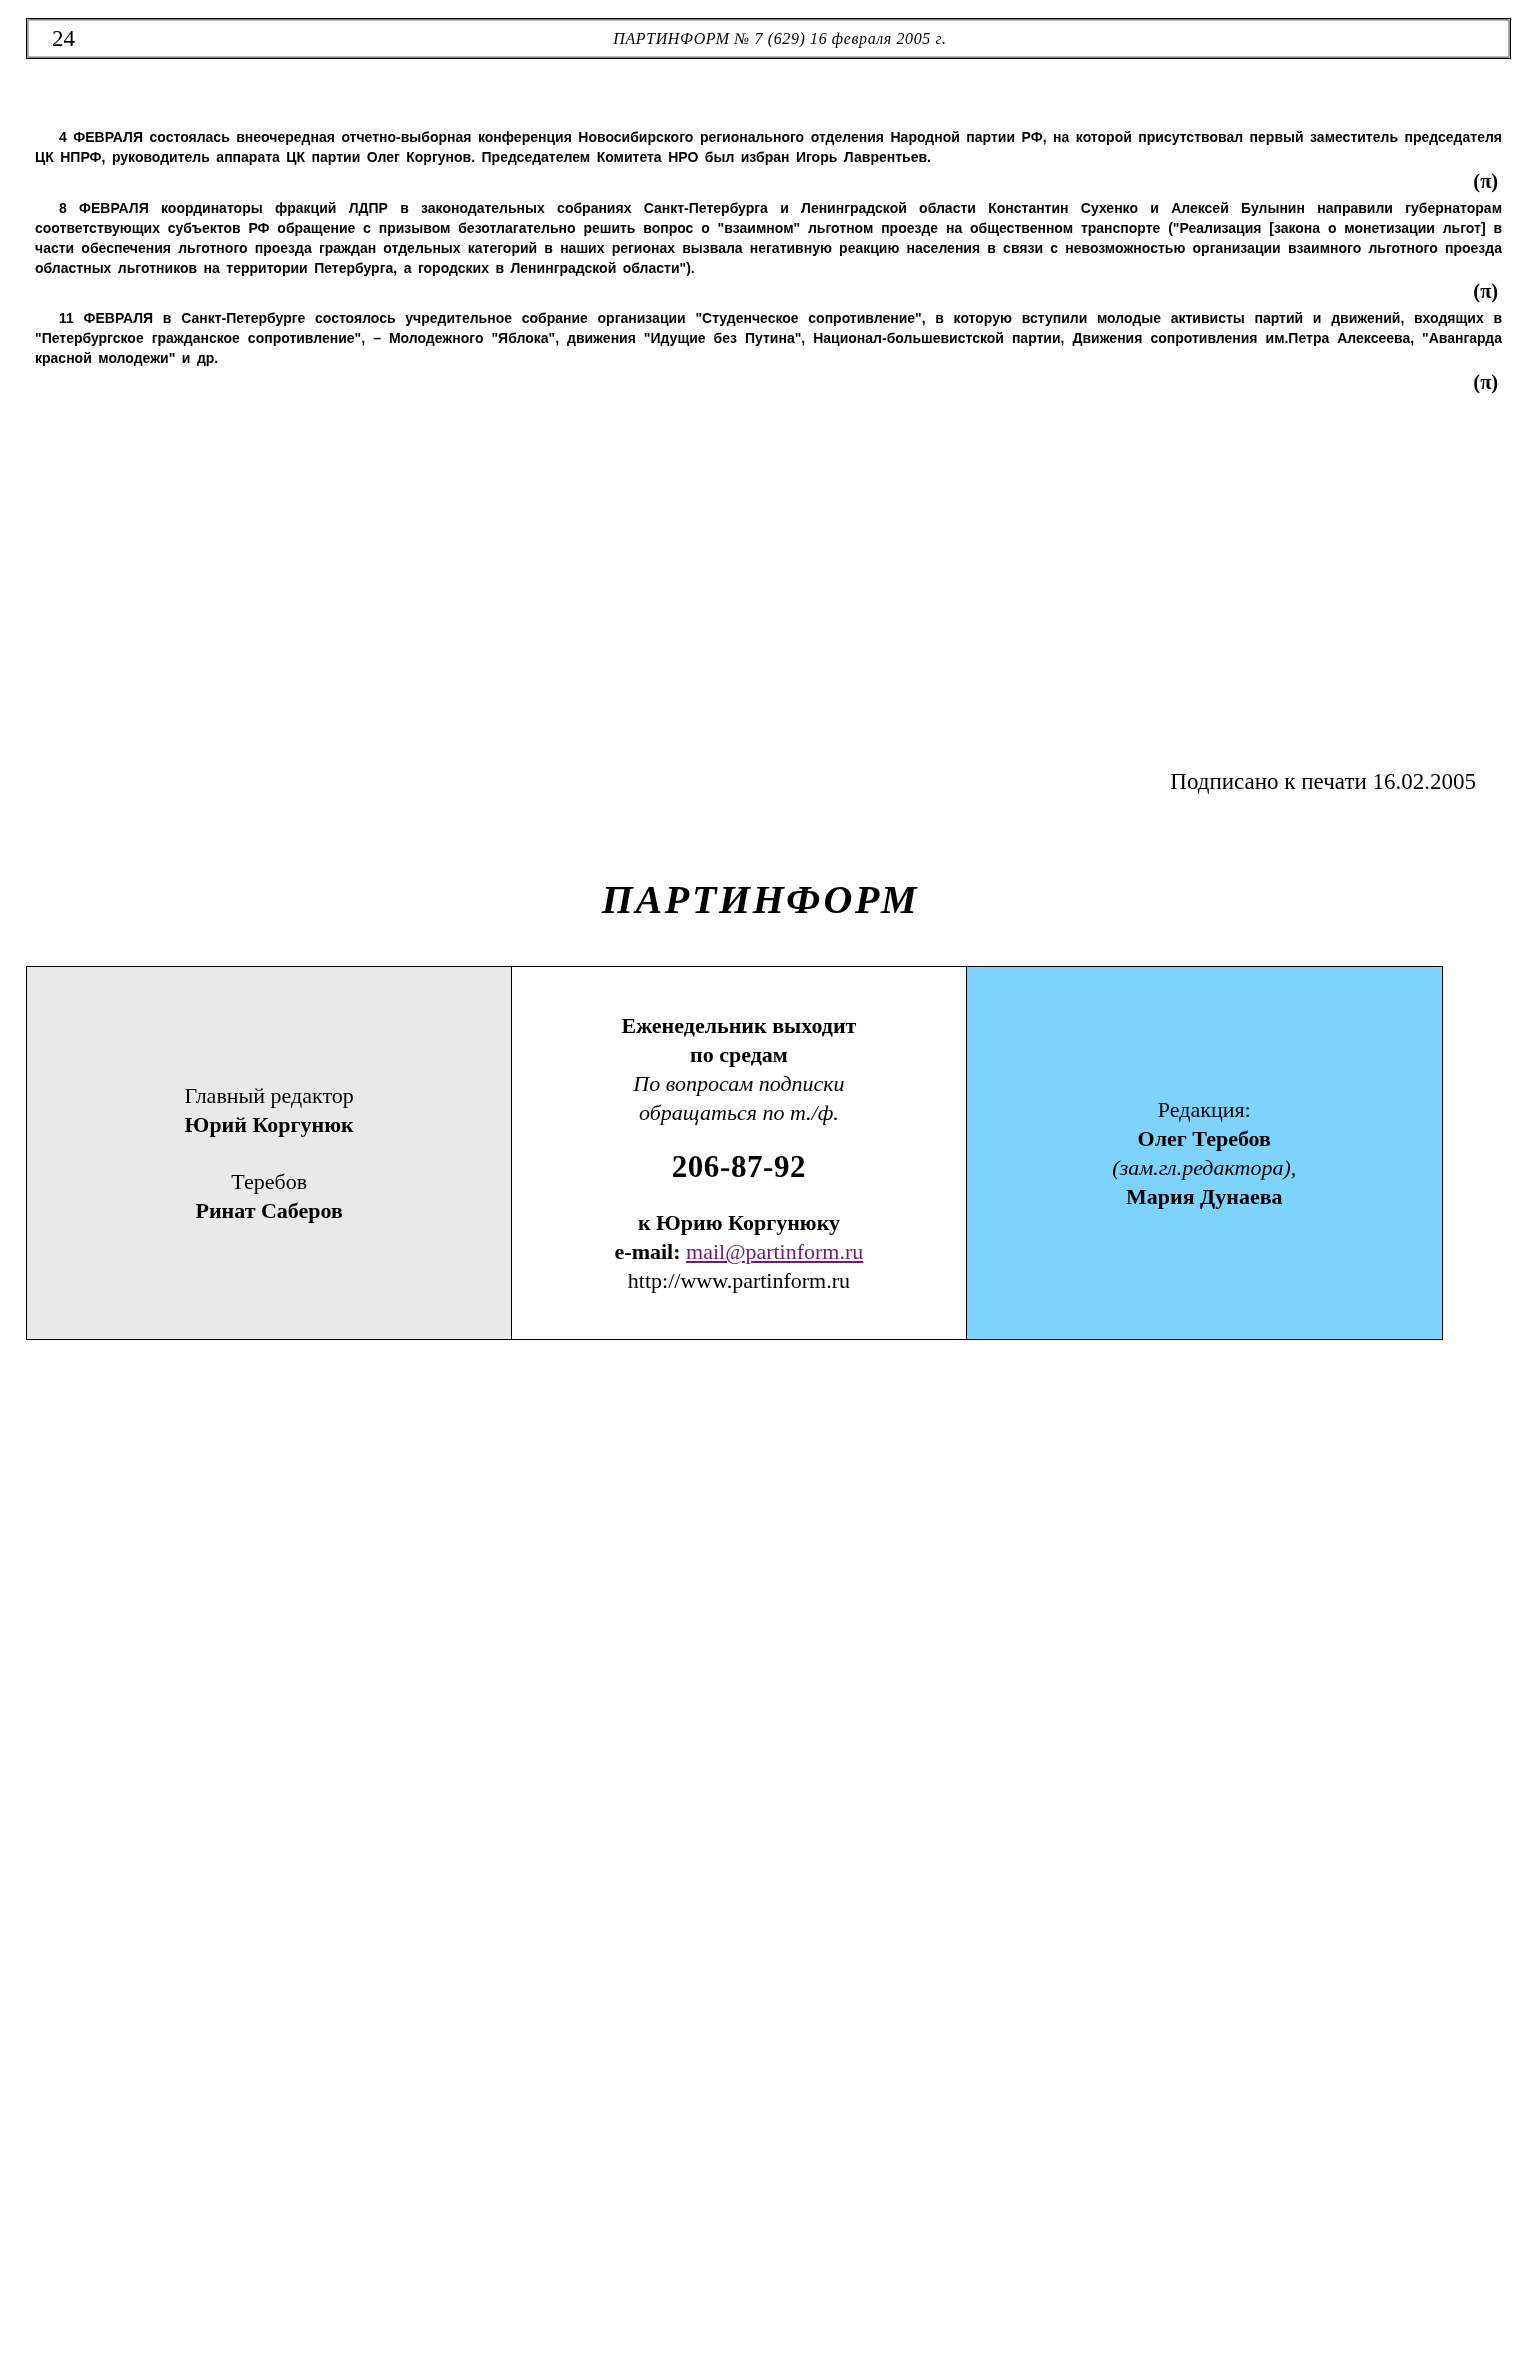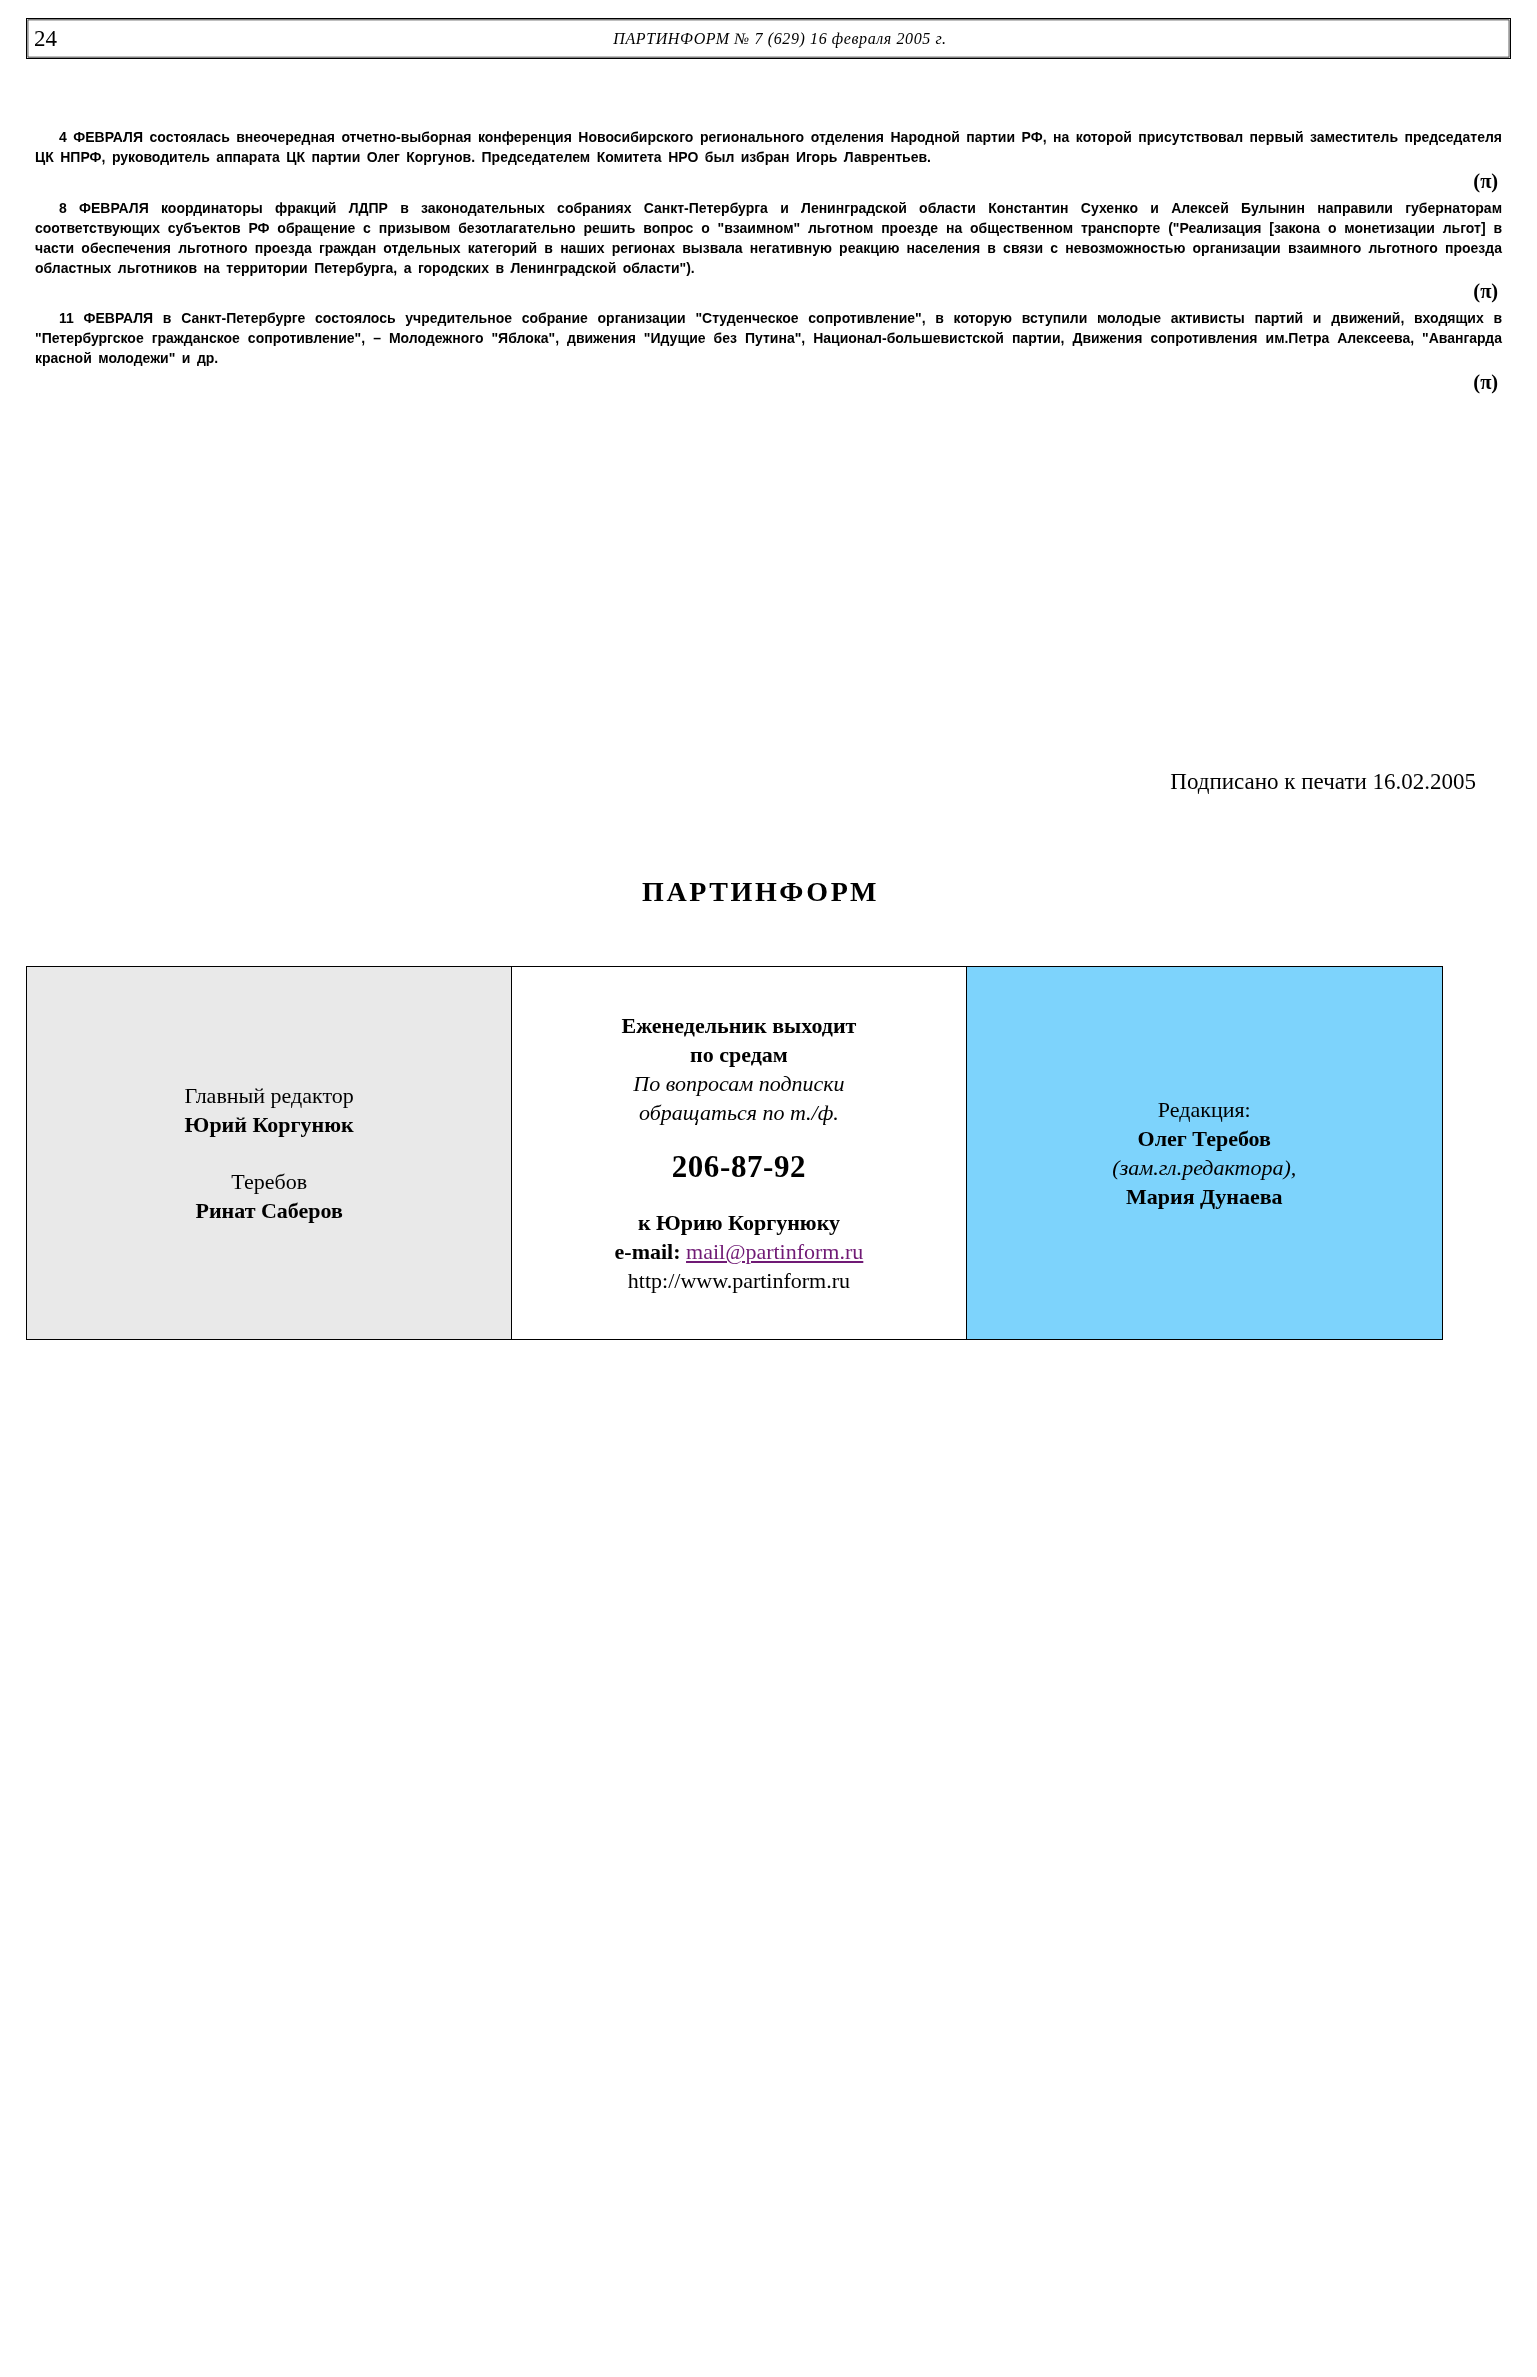--- a/index.html
+++ b/index.html
@@ -16,21 +16,21 @@
   
   .header-box {
     position: absolute;
     top: 18px; left: 26px; right: 26px;
     height: 41px;
     border: 1.9px solid #000;
     box-shadow: inset 0 0 0 0.6px #fff, inset 0 0 0 1.3px #000;
     box-sizing: border-box;
     display: flex;
     align-items: center;
-    padding: 0 7px;
+    padding: 0 25px;
     font-family: "Liberation Serif", serif;
   }
   .page-num { font-size: 23px; font-weight: normal; }
   .issue-title {
     flex: 1;
     text-align: center;
     font-style: italic;
     font-size: 16px;
     letter-spacing: 0.6px;
   }
@@ -64,22 +64,23 @@
     margin: 0;
     font-family: "Liberation Serif", serif;
     font-size: 23px;
   }
   .masthead {
     position: absolute;
     top: 876px; left: 0; right: 16px;
     margin: 0;
     text-align: center;
     font-family: "Liberation Serif", serif;
+    font-style: italic;
     font-weight: bold;
-    font-size: 28px;
+    font-size: 40px;
     letter-spacing: 2.6px;
   }
 
   
   .infobox {
     position: absolute;
     top: 966px; left: 26px;
     width: 1417px;
     min-height: 374px;
     border: 1.9px solid #000;

